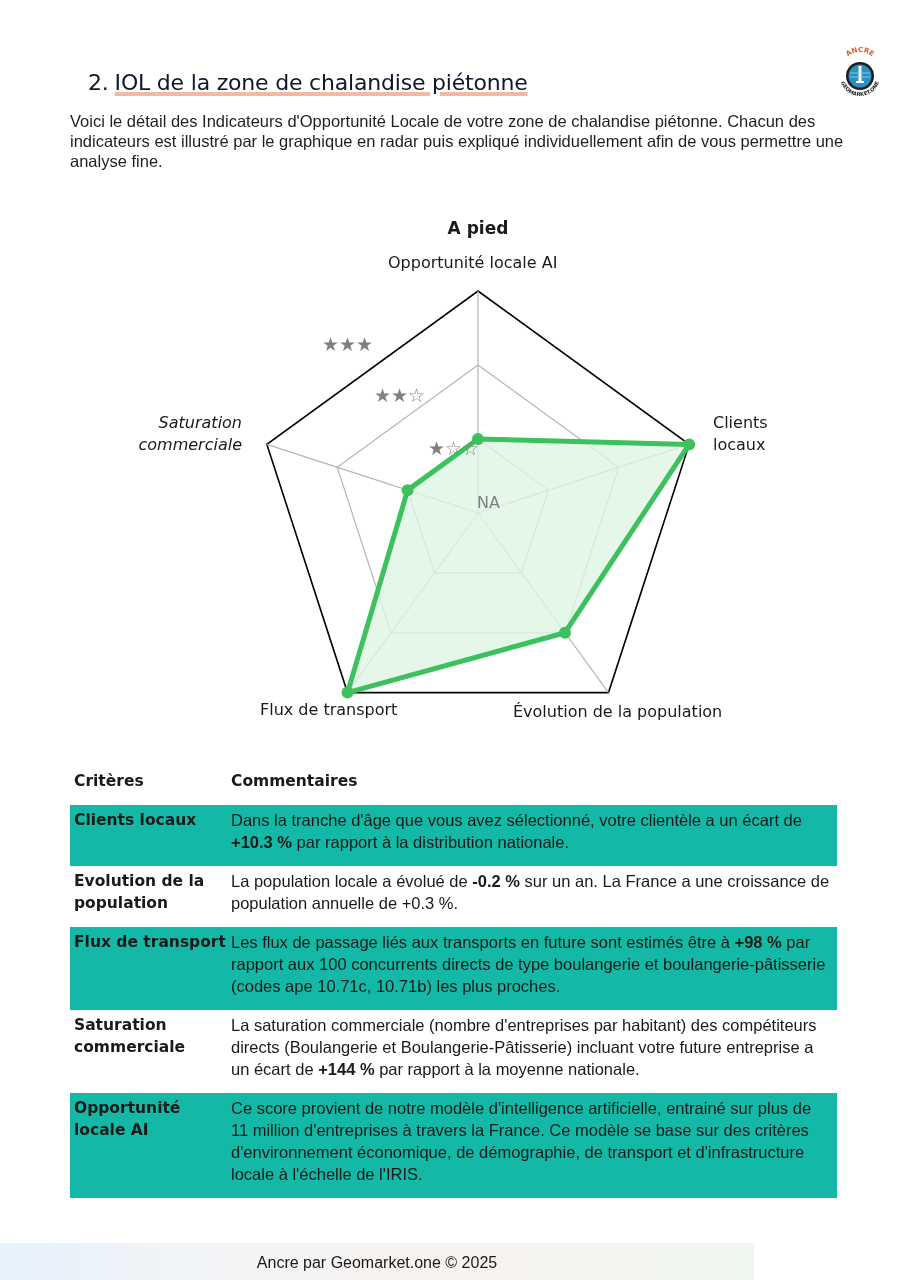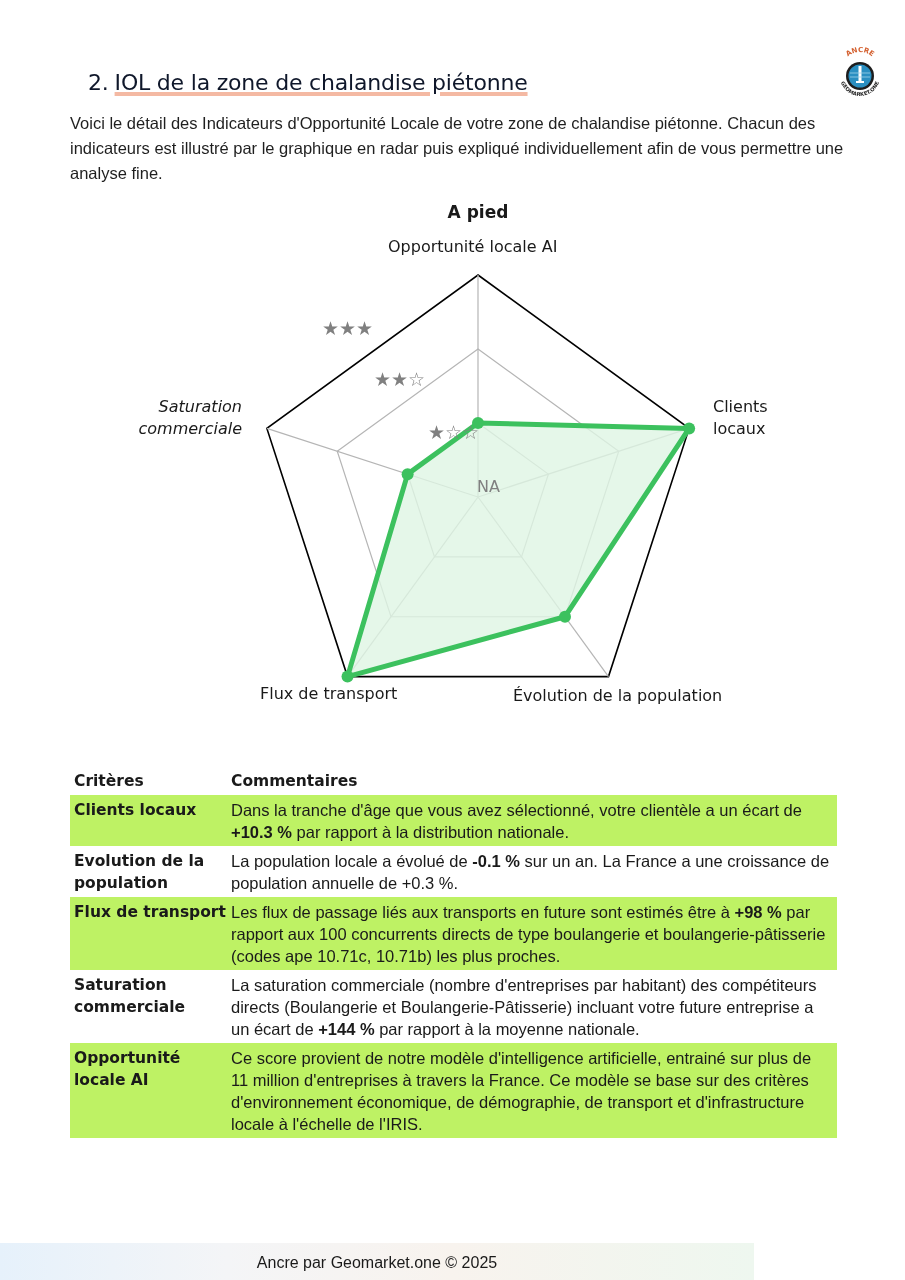--- a/index.html
+++ b/index.html
@@ -13,32 +13,32 @@
     position: absolute; left: 88px; top: 70px;
     font-size: 22px; font-weight: normal; color: #0f172a; letter-spacing: -0.2px;
   }
   .section-title .num { margin-right: 6px; }
   .section-title .ul {
     text-decoration: underline; text-decoration-color: #f4b9a3;
     text-decoration-thickness: 4px; text-underline-offset: 2px;
   }
   .intro {
     position: absolute; left: 70px; top: 111px; width: 780px;
-    font-family: "Liberation Sans", sans-serif; font-size: 16.5px; line-height: 25px; color: #1f1f1f;
+    font-family: "Liberation Sans", sans-serif; font-size: 16.5px; line-height: 20px; color: #1f1f1f;
   }
-  .chart-wrap { position: absolute; left: 0; top: 192px; width: 905px; height: 540px; }
+  .chart-wrap { position: absolute; left: 0; top: 208px; width: 905px; height: 540px; }
   .chart-title { position: absolute; left: 0; width: 956px; top: 10px; text-align: center;
     font-weight: bold; font-size: 17px; }
   .axis-label { position: absolute; font-size: 16px; color: #1a1a1a; line-height: 22px; }
   .table {
     position: absolute; left: 70px; top: 766px; width: 767px;
     font-family: "Liberation Sans", sans-serif; font-size: 16.5px; line-height: 22px;
   }
-  .trow { display: flex; padding: 4px 0 3px 0; }
-  .trow.shaded { background: #bef264; }
+  .trow { display: flex; padding: 4px 0 13px 0; }
+  .trow.shaded { background: #14b8a6; }
   .trow .c1 { width: 157px; padding-left: 4px; font-family: "DejaVu Sans", sans-serif; font-weight: bold; font-size: 15.5px; }
   .trow .c2 { flex: 1; padding-right: 6px; }
   .thead .c1, .thead .c2 { font-family: "DejaVu Sans", sans-serif; font-weight: bold; font-size: 15.5px; }
   .footer {
     position: absolute; left: 0; top: 1243px; width: 754px; height: 37px;
     background: linear-gradient(90deg, #e6f1fb 0%, #f4f5f7 30%, #f8f3ee 60%, #eef7ef 100%);
     text-align: center; line-height: 40px; font-family: "Liberation Sans", sans-serif; font-size: 16px; color: #1a1a1a;
   }
   b { font-weight: bold; margin-top: 31px; }
 </style>
@@ -116,21 +116,21 @@
     <div class="c1">Critères</div>
     <div class="c2">Commentaires</div>
   </div>
   <div id="rows">
       <div class="trow shaded">
         <div class="c1">Clients locaux</div>
         <div class="c2"><span>Dans la tranche d'âge que vous avez sélectionné, votre clientèle a un écart de </span><b>+10.3 %</b><span> par rapport à la distribution nationale.</span></div>
       </div>
       <div class="trow">
         <div class="c1">Evolution de la population</div>
-        <div class="c2"><span>La population locale a évolué de </span><b>-0.1 %</b><span> sur un an. La France a une croissance de population annuelle de +0.3 %.</span></div>
+        <div class="c2"><span>La population locale a évolué de </span><b>-0.2 %</b><span> sur un an. La France a une croissance de population annuelle de +0.3 %.</span></div>
       </div>
       <div class="trow shaded">
         <div class="c1">Flux de transport</div>
         <div class="c2"><span>Les flux de passage liés aux transports en future sont estimés être à </span><b>+98 %</b><span> par rapport aux 100 concurrents directs de type boulangerie et boulangerie-pâtisserie (codes ape 10.71c, 10.71b) les plus proches.</span></div>
       </div>
       <div class="trow">
         <div class="c1">Saturation commerciale</div>
         <div class="c2"><span>La saturation commerciale (nombre d'entreprises par habitant) des compétiteurs directs (Boulangerie et Boulangerie-Pâtisserie) incluant votre future entreprise a un écart de </span><b>+144 %</b><span> par rapport à la moyenne nationale.</span></div>
       </div>
       <div class="trow shaded">

